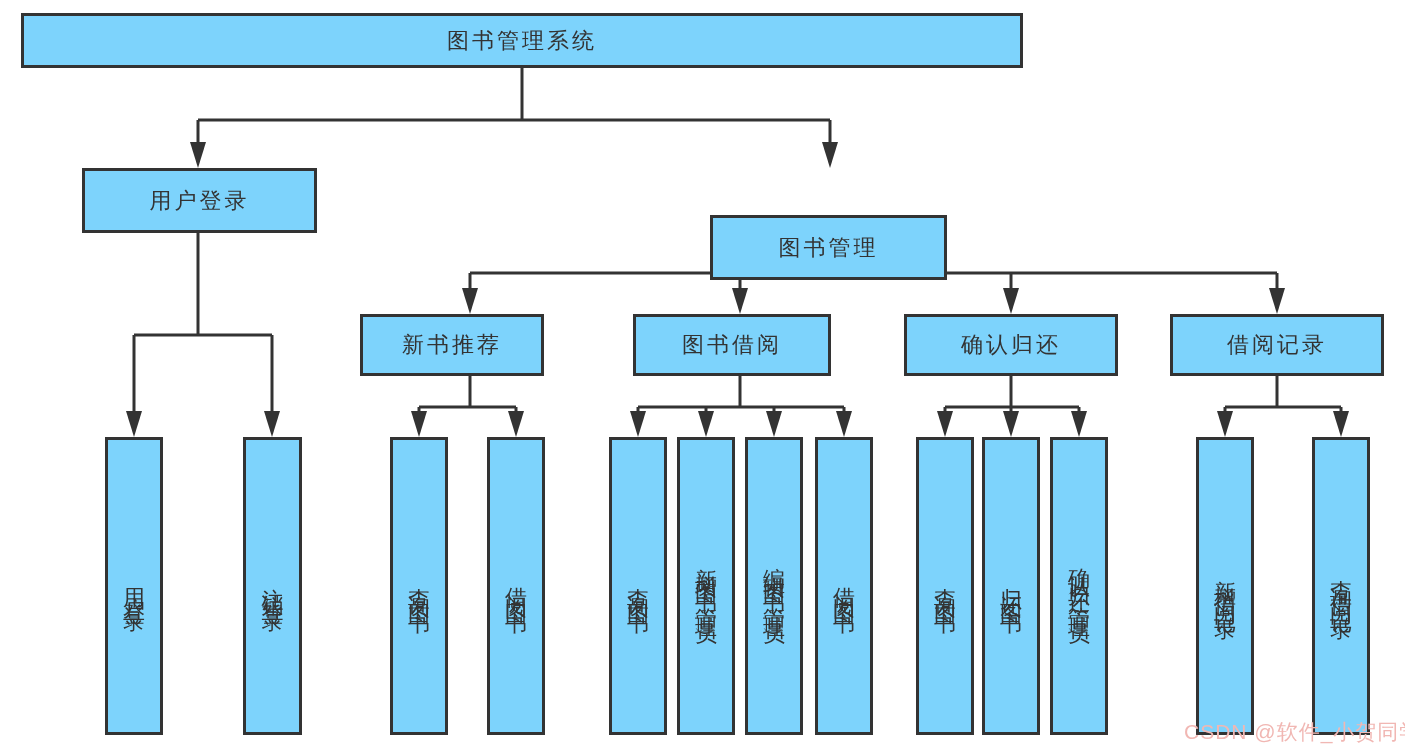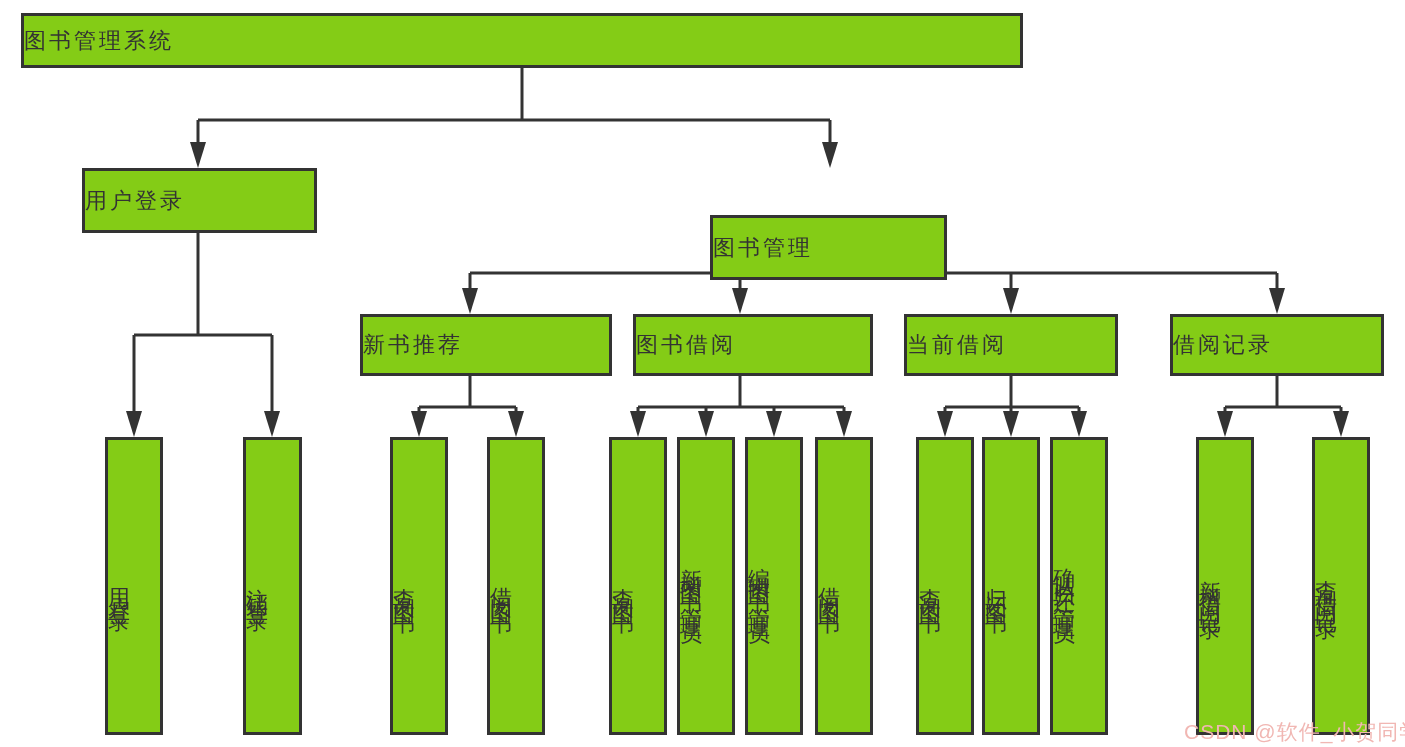--- a/index.html
+++ b/index.html
@@ -8,24 +8,24 @@
     width:1405px;height:747px;
     background:#ffffff;
     font-family:"Liberation Sans","DejaVu Sans",sans-serif;
     overflow:hidden;
   }
   .wires{position:absolute;left:0;top:0;width:1405px;height:747px;pointer-events:none;}
   .box{
     position:absolute;
     box-sizing:border-box;
     border:3px solid #333333;
-    background:#84cc16;
+    background:#7dd3fc;
     display:flex;
     align-items:center;
-    justify-content:flex-start;
+    justify-content:center;
     color:#333333;
   }
   .hlabel{
     font-size:22px;
     letter-spacing:3px;
     color:#333333;
     white-space:nowrap;
   }
   .vlabel{
     writing-mode:vertical-rl;
@@ -123,28 +123,28 @@
     <span class="hlabel">图书管理系统</span>
   </div>
 
   <div class="box" style="left:82px;top:168px;width:235px;height:65px;">
     <span class="hlabel">用户登录</span>
   </div>
   <div class="box" style="left:710px;top:168px;width:237px;height:65px;margin-top:47px;">
     <span class="hlabel">图书管理</span>
   </div>
 
-  <div class="box" style="left:360px;top:314px;width:252px;height:62px;">
+  <div class="box" style="left:360px;top:314px;width:184px;height:62px;">
     <span class="hlabel">新书推荐</span>
   </div>
-  <div class="box" style="left:633px;top:314px;width:240px;height:62px;">
+  <div class="box" style="left:633px;top:314px;width:198px;height:62px;">
     <span class="hlabel">图书借阅</span>
   </div>
   <div class="box" style="left:904px;top:314px;width:214px;height:62px;">
-    <span class="hlabel">当前借阅</span>
+    <span class="hlabel">确认归还</span>
   </div>
   <div class="box" style="left:1170px;top:314px;width:214px;height:62px;">
     <span class="hlabel">借阅记录</span>
   </div>
 
   <div class="box" style="left:105px;top:437px;width:58px;height:298px;">
     <span class="vlabel">用户登录</span>
   </div>
   <div class="box" style="left:243px;top:437px;width:59px;height:298px;">
     <span class="vlabel">注销登录</span>

